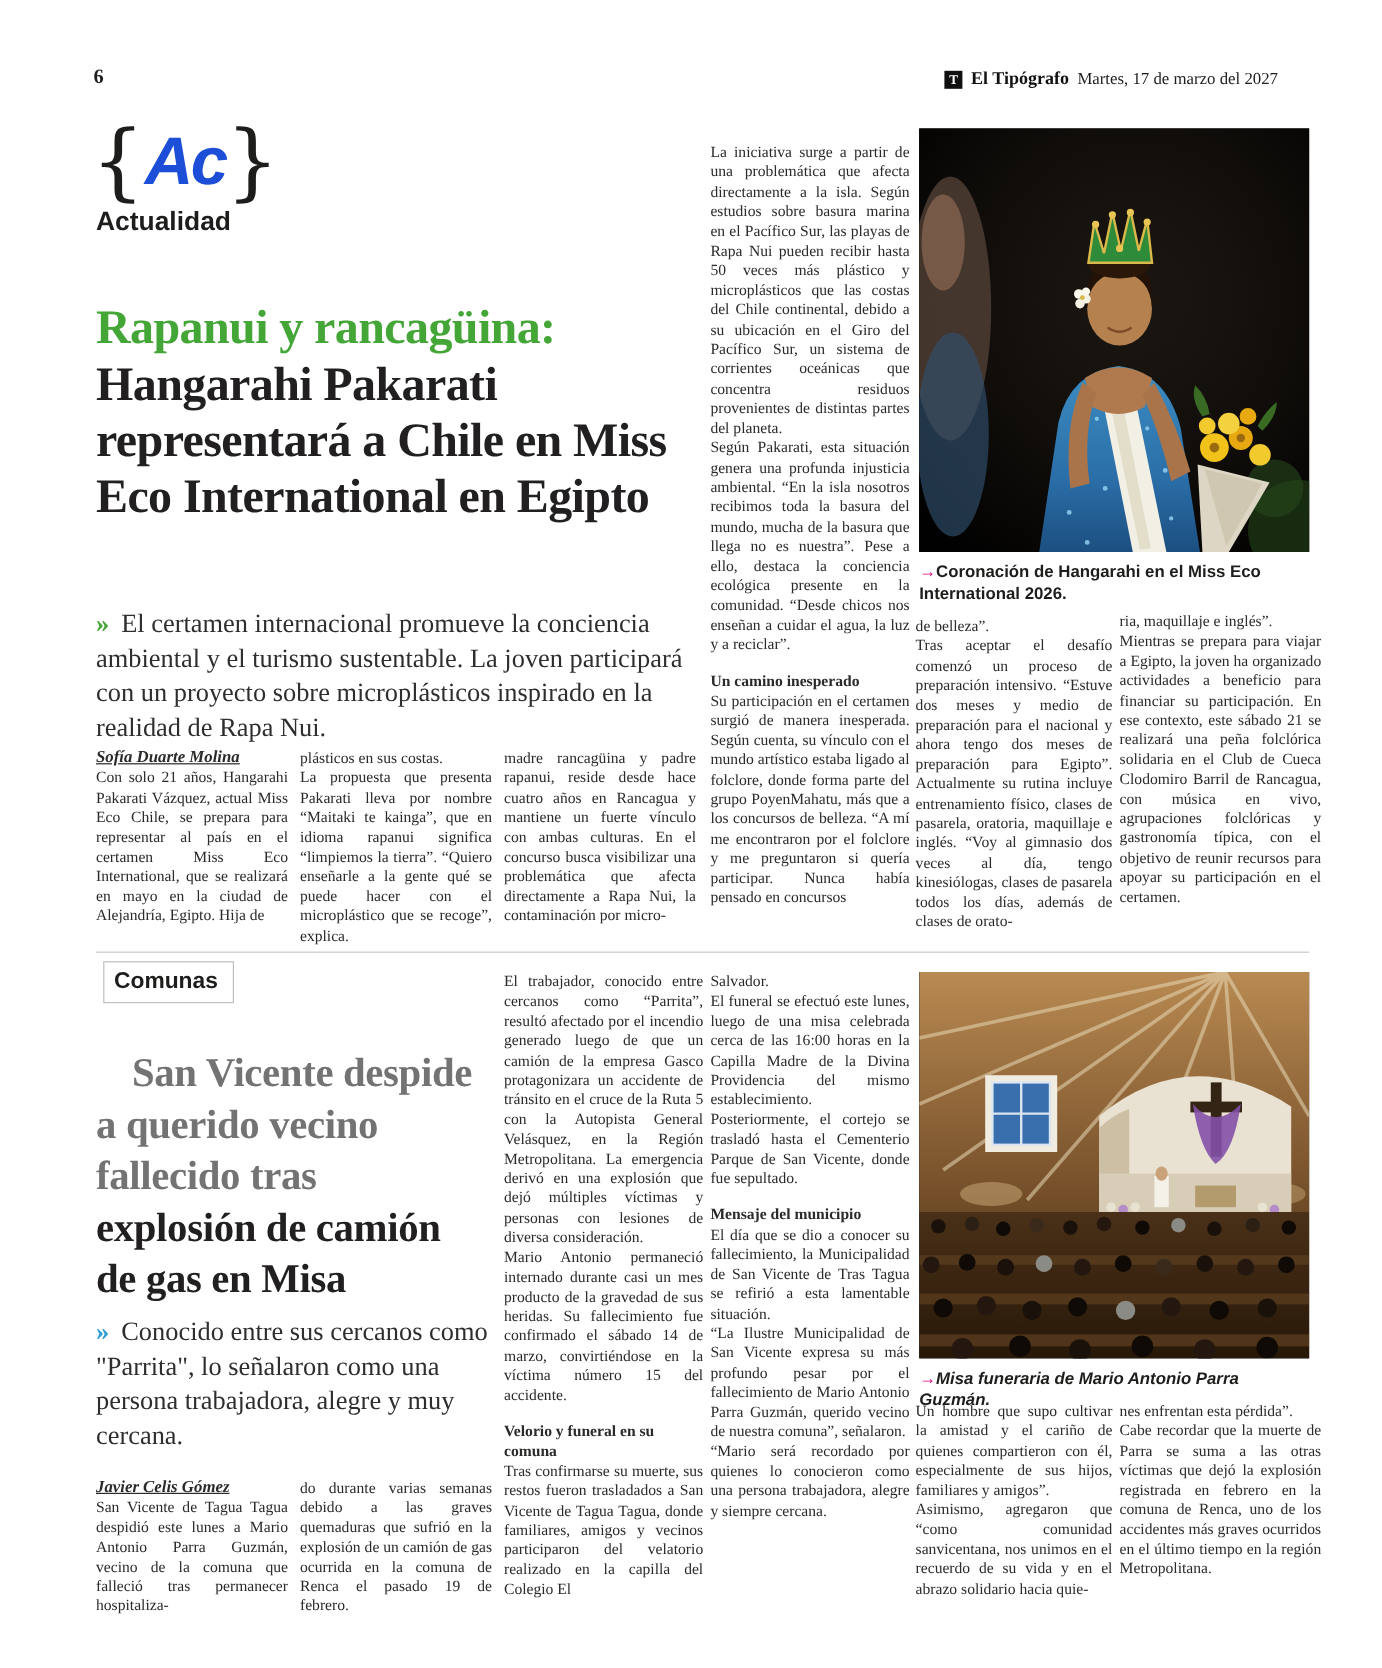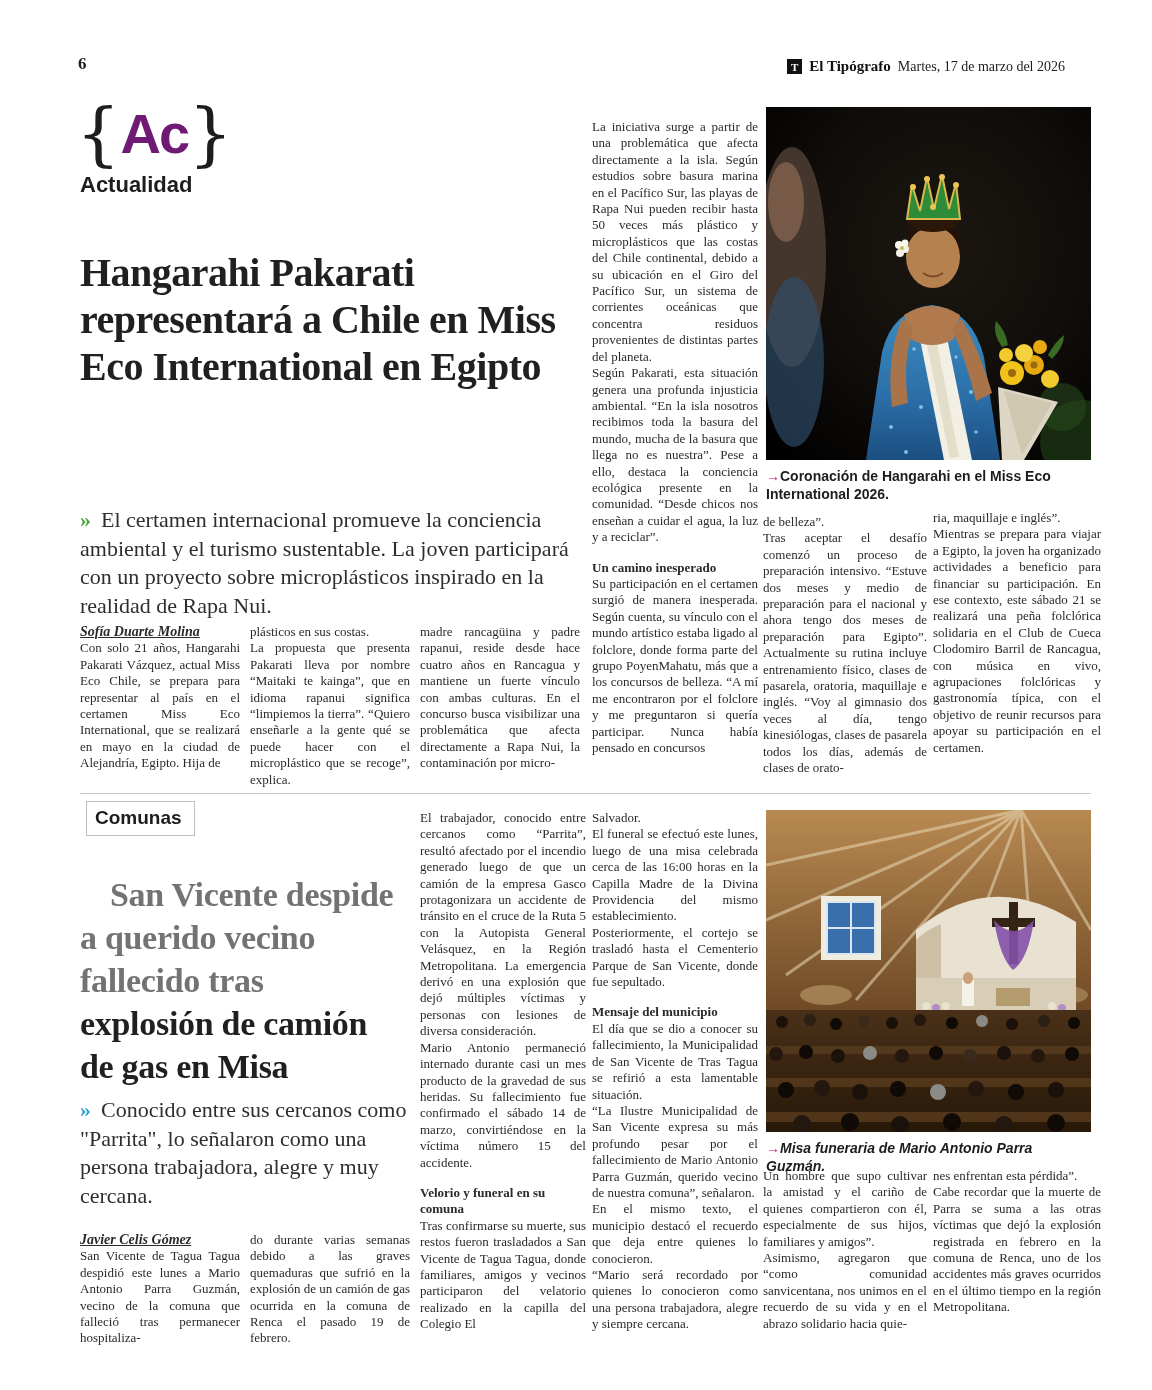--- a/index.html
+++ b/index.html
@@ -12,21 +12,21 @@
   .masthead{position:absolute;top:58px;right:87px;display:flex;align-items:center;gap:7px;}
   .masthead-logo{width:15px;height:15px;background:#111;color:#fff;font-family:"Liberation Serif",serif;
         font-weight:700;font-size:11px;display:flex;align-items:center;justify-content:center;}
   .masthead-title{font-size:15px;font-weight:700;color:#111;}
   .masthead-date{font-size:14px;color:#1d1d1b;}
 
   
   .badge{position:absolute;left:76px;top:92px;display:flex;align-items:center;height:84px;}
   .badge .brace{font-family:"DejaVu Serif",serif;font-size:70px;font-weight:400;color:#1d1d1b;line-height:84px;}
   .badge .ac{font-family:"Liberation Sans","DejaVu Sans",sans-serif;font-size:56px;font-weight:700;
-        color:#701a75;letter-spacing:-2px;line-height:84px;}
+        color:#1d4ed8;letter-spacing:-2px;line-height:84px;font-style:italic;}
   .section-name{position:absolute;left:80px;top:172px;font-family:"Liberation Sans",sans-serif;
         font-size:22px;font-weight:700;color:#1d1d1b;}
 
   
   .headline1{position:absolute;left:80px;top:222px;width:512px;font-size:40px;line-height:47px;
         font-weight:700;color:#211f1f;letter-spacing:-0.5px;}
   .headline1 .kicker{display:block;color:#44a637;}
   .lead{font-size:22px;line-height:28.5px;color:#2e2e30;}
   .lead1{position:absolute;left:80px;top:506px;width:505px;}
   .lead-marker{font-weight:700;margin-right:10px;}
@@ -74,31 +74,32 @@
 </style>
 </head>
 <body>
 
 <div id="page" data-name="newspaper-page">
 
   <div class="page-number" data-name="page-number">6</div>
   <div class="masthead" data-name="masthead">
     <div class="masthead-logo" data-name="masthead-logo-icon">T</div>
     <div class="masthead-title" data-name="masthead-title">El Tipógrafo</div>
-    <div class="masthead-date" data-name="edition-date">Martes, 17 de marzo del 2026</div>
+    <div class="masthead-date" data-name="edition-date">Martes, 17 de marzo del 2027</div>
   </div>
 
   <div class="badge" data-name="section-badge">
     <span class="brace" data-name="brace-open">{</span>
     <span class="ac" data-name="section-badge-text">Ac</span>
     <span class="brace" data-name="brace-close">}</span>
   </div>
   <div class="section-name" data-name="section-name">Actualidad</div>
 
   <h1 class="headline1" data-name="article1-headline">
+    <span class="kicker" data-name="article1-kicker">Rapanui y rancagüina:</span>
     <span data-name="article1-headline-text">Hangarahi Pakarati representará a Chile en Miss Eco International en Egipto</span>
   </h1>
 
   <div class="lead lead1" data-name="article1-lead">
     <span class="lead-marker" data-name="lead-marker-icon">»</span><span data-name="article1-lead-text">El certamen internacional promueve la conciencia ambiental y el turismo sustentable. La joven participará con un proyecto sobre microplásticos inspirado en la realidad de Rapa Nui.</span>
   </div>
 
   <div class="cols1" data-name="article1-columns">
     <div class="bcol bodytext" data-name="article1-col1">
       <p class="byline" data-name="article1-byline">Sofía Duarte Molina</p>
@@ -251,21 +252,20 @@
     <p class="subhead" data-name="article2-subhead-velorio">Velorio y funeral en su comuna</p>
     <p data-name="article2-col3-p3">Tras confirmarse su muerte, sus restos fueron trasladados a San Vicente de Tagua Tagua, donde familiares, amigos y vecinos participaron del velatorio realizado en la capilla del Colegio El</p>
   </div>
 
   <div class="a2col4 bodytext" data-name="article2-col4">
     <p data-name="article2-col4-p1">Salvador.</p>
     <p data-name="article2-col4-p2">El funeral se efectuó este lunes, luego de una misa celebrada cerca de las 16:00 horas en la Capilla Madre de la Divina Providencia del mismo establecimiento. Posteriormente, el cortejo se trasladó hasta el Cementerio Parque de San Vicente, donde fue sepultado.</p>
     <p class="subhead" data-name="article2-subhead-mensaje">Mensaje del municipio</p>
     <p data-name="article2-col4-p3">El día que se dio a conocer su fallecimiento, la Municipalidad de San Vicente de Tras Tagua se refirió a esta lamentable situación.</p>
     <p data-name="article2-col4-p4">“La Ilustre Municipalidad de San Vicente expresa su más profundo pesar por el fallecimiento de Mario Antonio Parra Guzmán, querido vecino de nuestra comuna”, señalaron.</p>
-    <p data-name="article2-col4-p5">En el mismo texto, el municipio destacó el recuerdo que deja entre quienes lo conocieron.</p>
     <p data-name="article2-col4-p6">“Mario será recordado por quienes lo conocieron como una persona trabajadora, alegre y siempre cercana.</p>
   </div>
 
   <div class="photo photo2" data-name="article2-photo">
     <svg viewBox="0 0 325 322" data-name="funeral-photo-illustration">
       <defs>
         <linearGradient id="wood" x1="0" y1="0" x2="0" y2="1">
           <stop offset="0%" stop-color="#b98a52"></stop>
           <stop offset="100%" stop-color="#6f4a26"></stop>
         </linearGradient>

